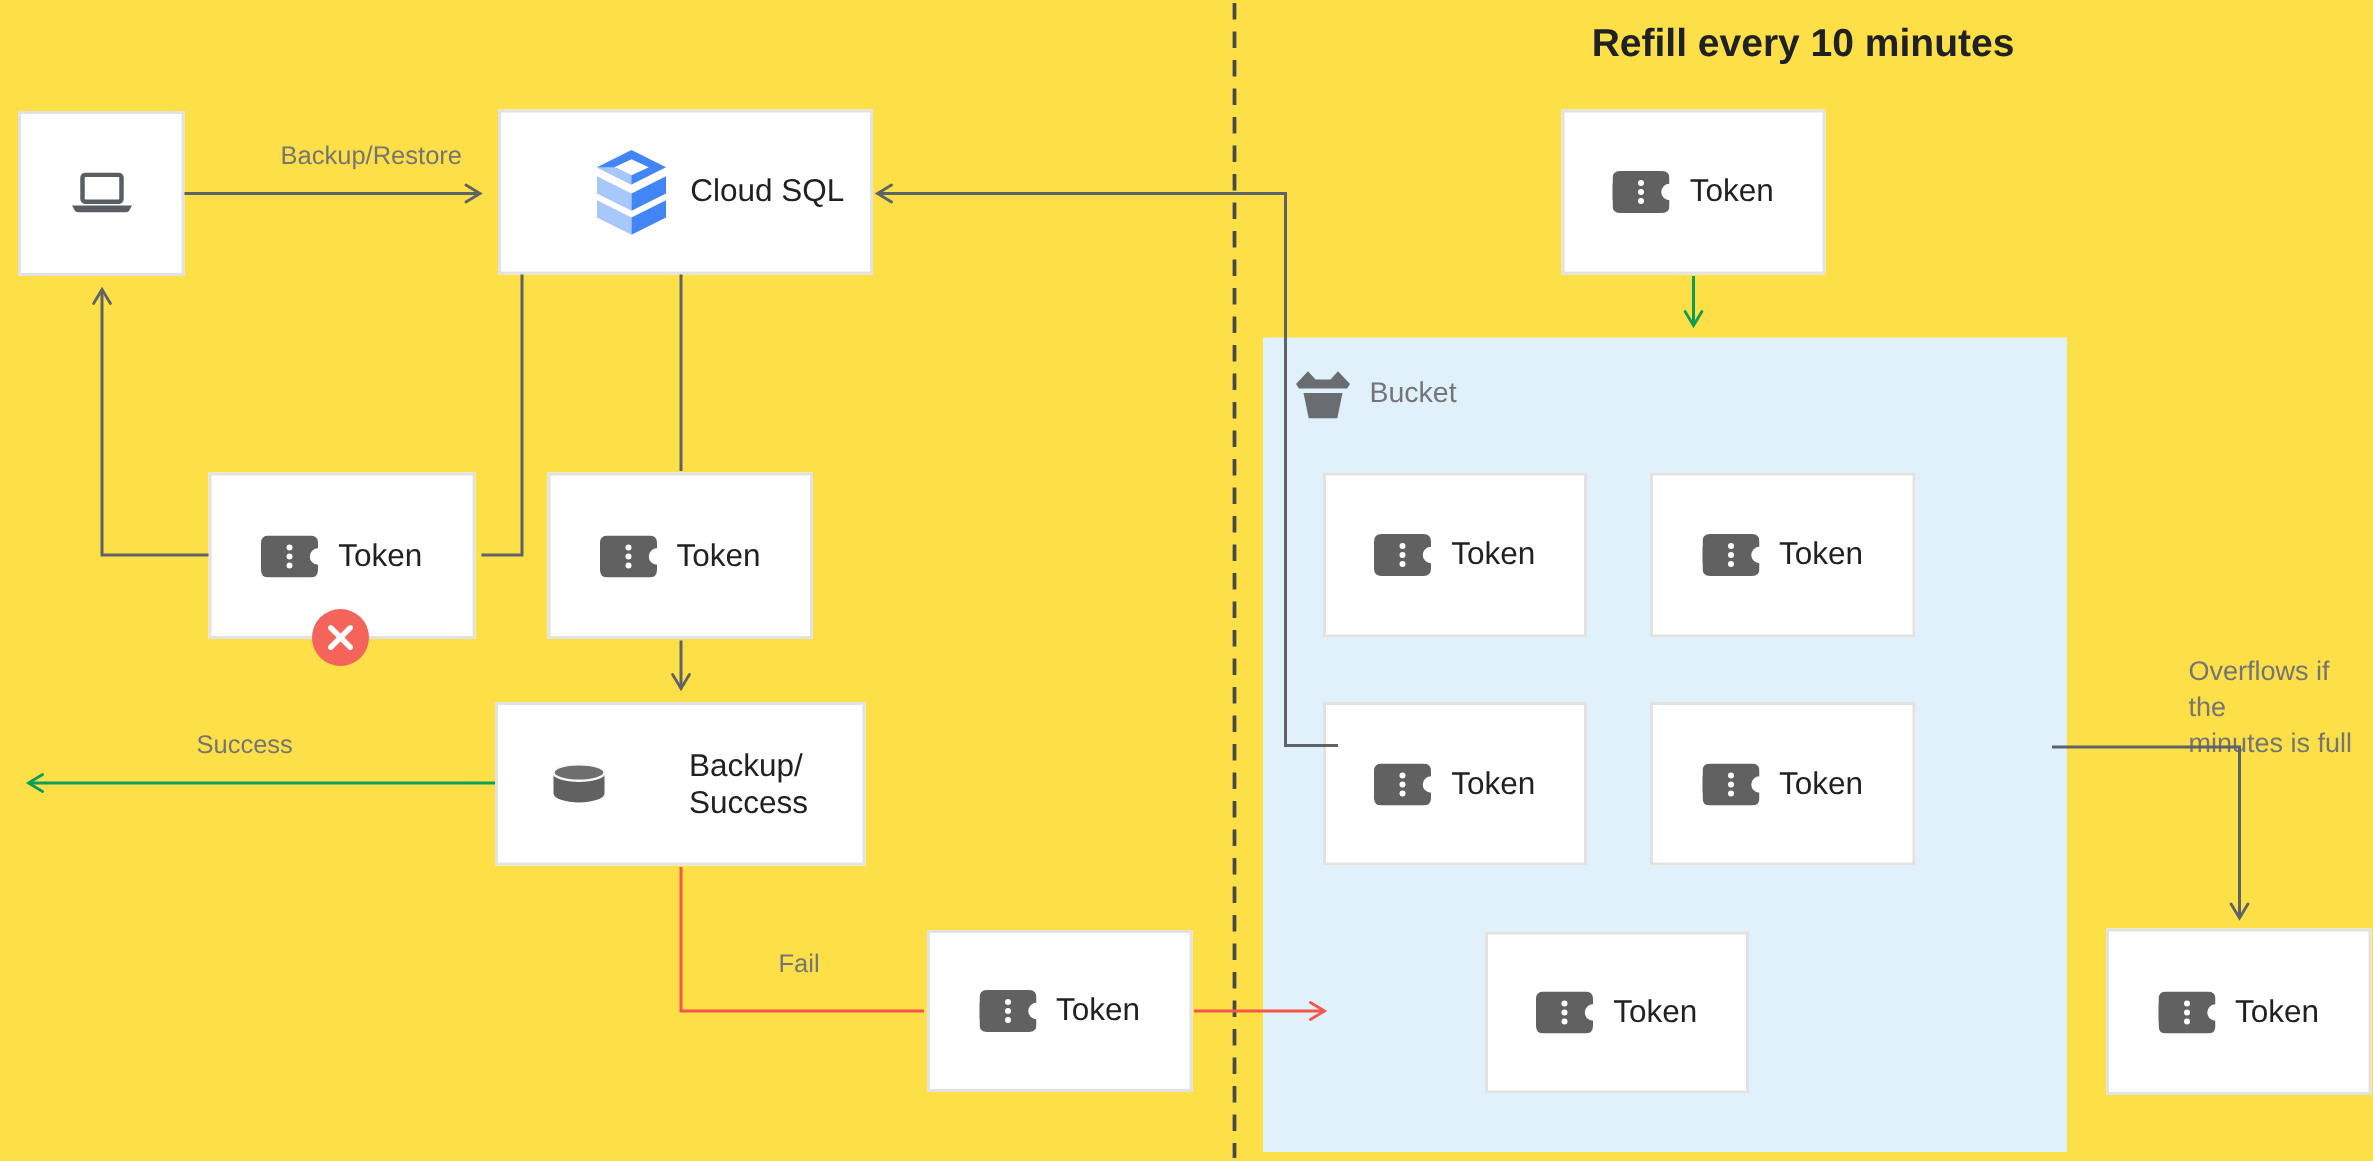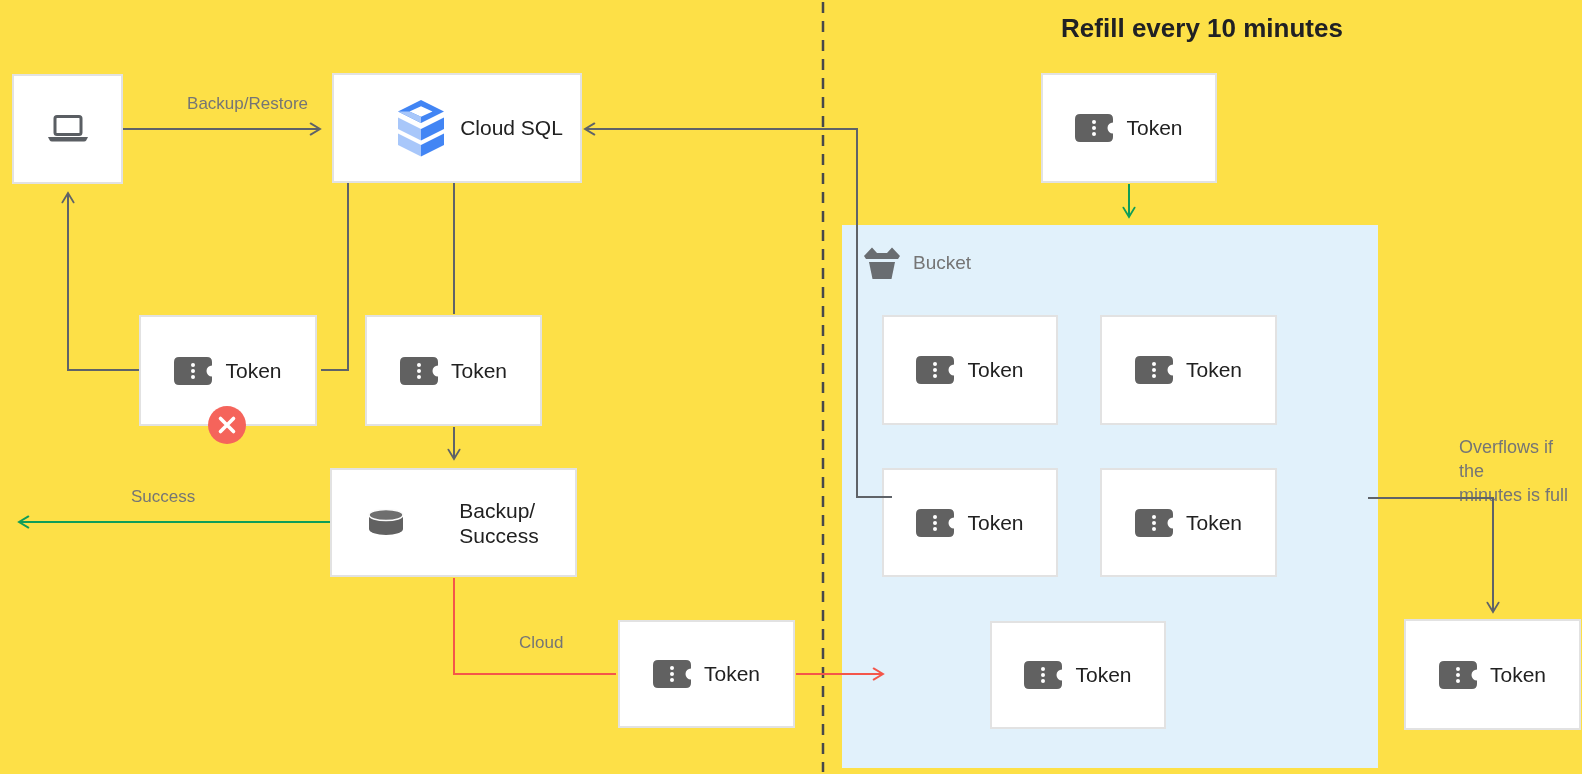--- a/index.html
+++ b/index.html
@@ -173,21 +173,21 @@
 
   <div class="box token-box" style="left:1404px;top:619px;width:177px;height:111px;">
     <svg width="38" height="28">
         <use href="#sym-token"></use>
       </svg>
     <span class="node-label">Token</span>
   </div>
 
   <div class="edge-label center" style="left:148px;top:94px;width:160px;">Backup/Restore</div>
   <div class="edge-label" style="left:131px;top:487px;">Success</div>
-  <div class="edge-label" style="left:519px;top:633px;">Cloud</div>
+  <div class="edge-label" style="left:519px;top:633px;">Fail</div>
   <div class="overflow-label" style="left:1423px;top:435px;margin-left:36px;">
     <span>Overflows if the</span>
     <span>minutes is full</span>
   </div>
 
   <svg class="wires" width="1582" height="774" viewBox="0 0 1582 774">
     <defs>
       <marker id="m-gray" viewBox="0 0 16 16" refX="13" refY="8" markerWidth="15" markerHeight="15" markerUnits="userSpaceOnUse" orient="auto">
         <path d="M3 2 L13 8 L3 14" fill="none" stroke="#5F6368" stroke-width="2" stroke-linecap="round"></path>
       </marker>

